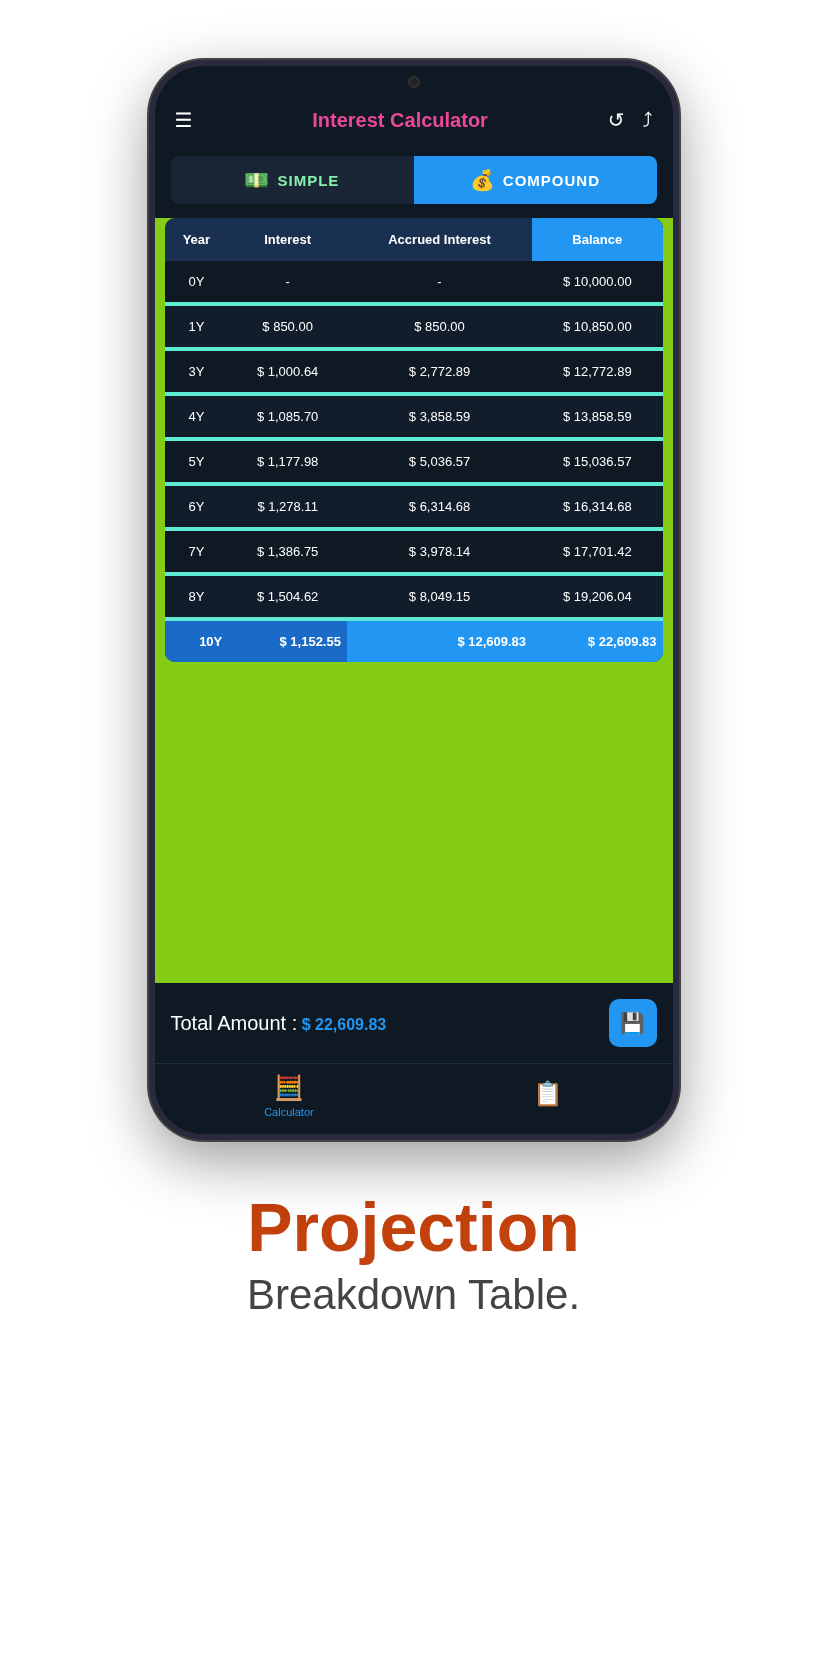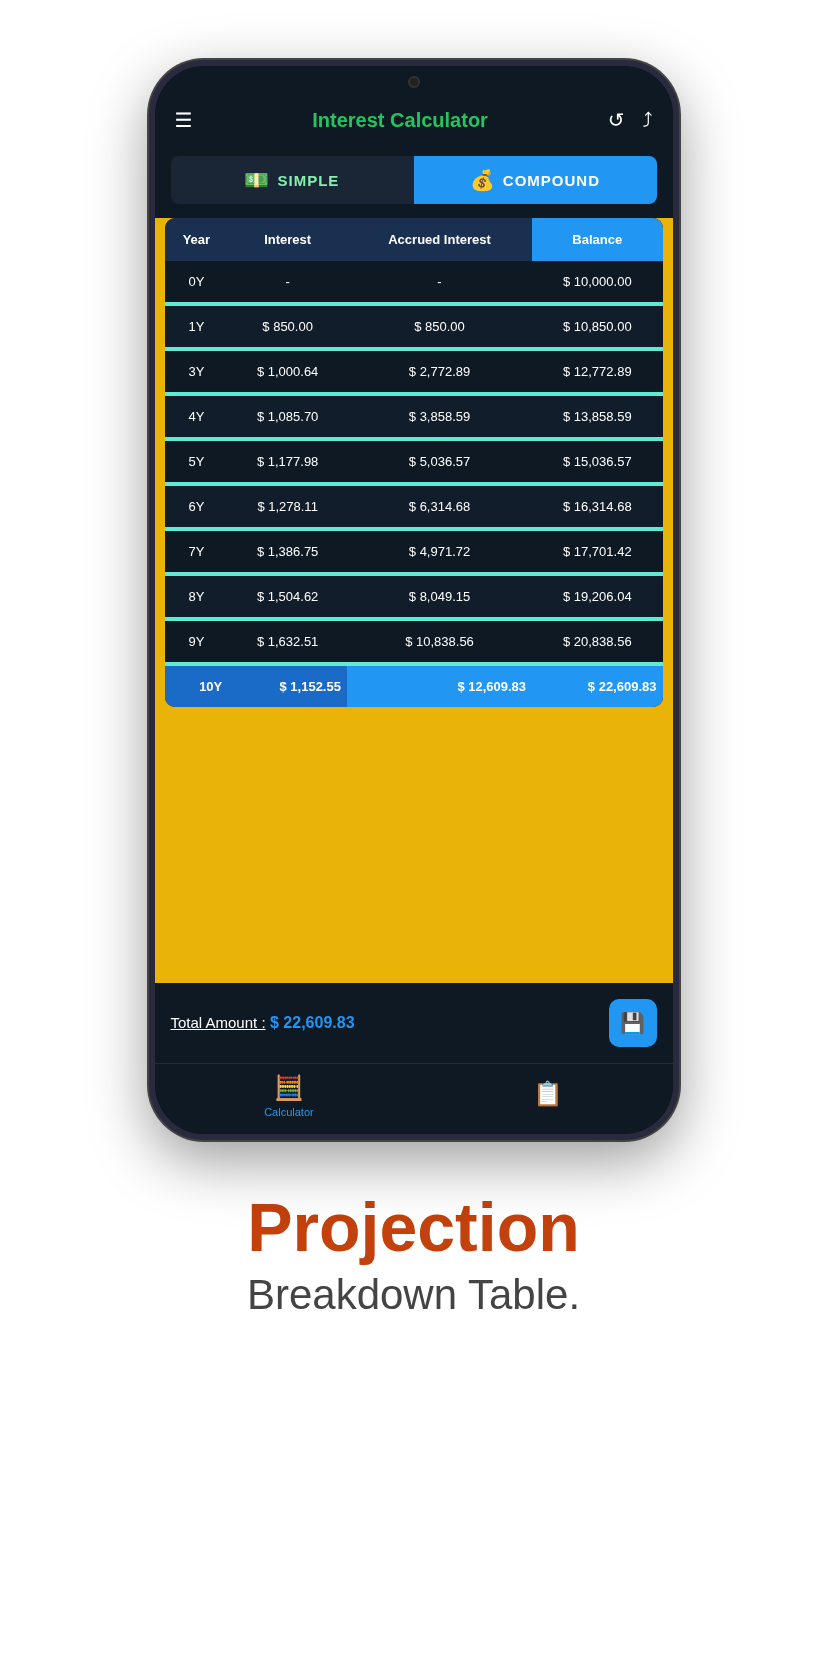--- a/index.html
+++ b/index.html
@@ -56,21 +56,21 @@
     
     .app-header {
       background: #0f1923;
       padding: 10px 20px;
       display: flex;
       align-items: center;
       justify-content: space-between;
       flex-shrink: 0;
     }
     .header-title {
-      color: #22c55e;
+      color: #ec4899;
       font-size: 20px;
       font-weight: 600;
     }
     .header-icons {
       display: flex;
       gap: 18px;
       align-items: center;
     }
     .icon-btn {
       color: #ffffff;
@@ -120,21 +120,21 @@
       font-weight: 700;
       letter-spacing: 1px;
     }
     .tab-icon {
       font-size: 20px;
     }
 
     
     .table-container {
       flex: 1;
-      background: #eab308;
+      background: #84cc16;
       overflow-y: auto;
       padding: 0 10px;
     }
 
     table {
       width: 100%;
       border-collapse: separate;
       border-spacing: 0;
       background: #13202e;
       border-radius: 10px;
@@ -194,23 +194,22 @@
     .total-bar {
       background: #0f1923;
       padding: 16px 16px;
       display: flex;
       align-items: center;
       justify-content: space-between;
       flex-shrink: 0;
     }
     .total-text {
       color: #ffffff;
-      font-size: 15px;
+      font-size: 20px;
       font-weight: 500;
-      text-decoration: underline;
     }
     .total-amount {
       color: #2196f3;
       font-size: 16px;
       font-weight: 600;
     }
     .save-btn {
       background: #2196f3;
       border-radius: 10px;
       width: 48px;
@@ -351,36 +350,30 @@
             </tr>
             <tr>
               <td>6Y</td>
               <td>$ 1,278.11</td>
               <td>$ 6,314.68</td>
               <td>$ 16,314.68</td>
             </tr>
             <tr>
               <td>7Y</td>
               <td>$ 1,386.75</td>
-              <td>$ 4,971.72</td>
+              <td>$ 3,978.14</td>
               <td>$ 17,701.42</td>
             </tr>
             <tr>
               <td>8Y</td>
               <td>$ 1,504.62</td>
               <td>$ 8,049.15</td>
               <td>$ 19,206.04</td>
             </tr>
             <tr>
-              <td>9Y</td>
-              <td>$ 1,632.51</td>
-              <td>$ 10,838.56</td>
-              <td>$ 20,838.56</td>
-            </tr>
-            <tr>
               <td>10Y</td>
               <td>$ 1,152.55</td>
               <td>$ 12,609.83</td>
               <td>$ 22,609.83</td>
             </tr>
           </tbody>
       </table>
     </div>
 
     <div class="total-bar">

